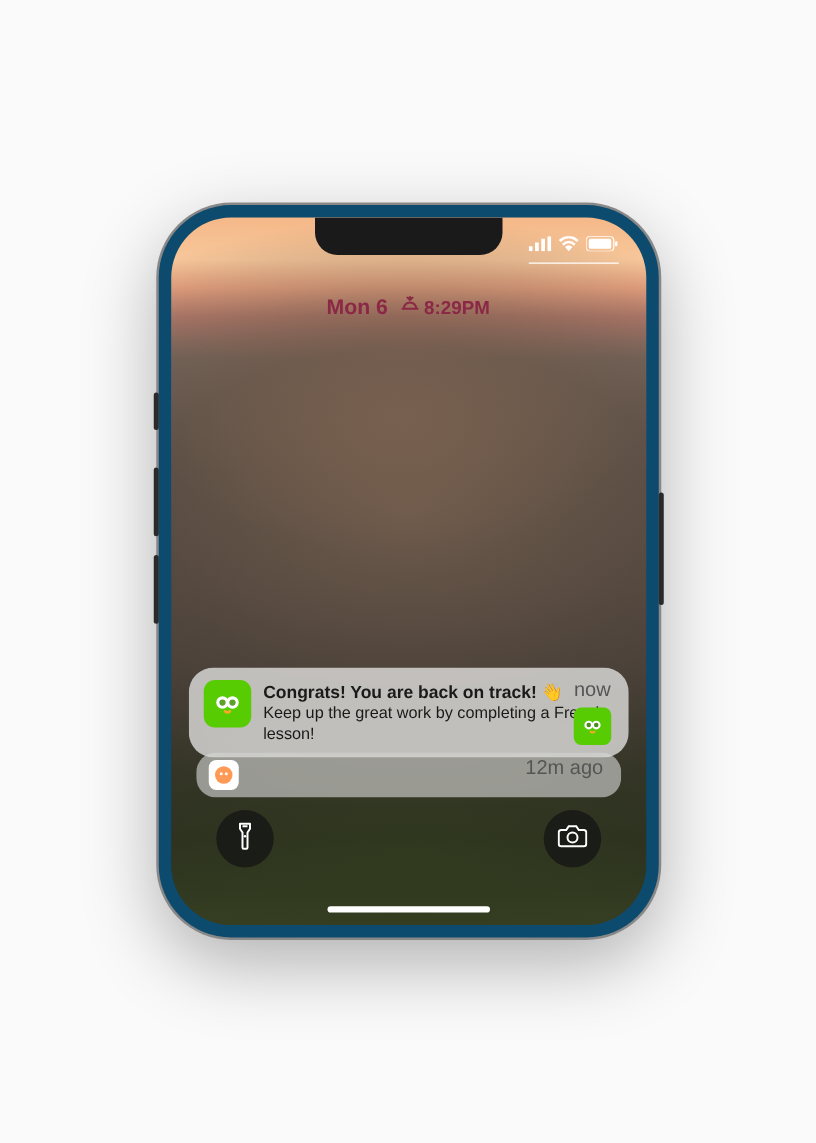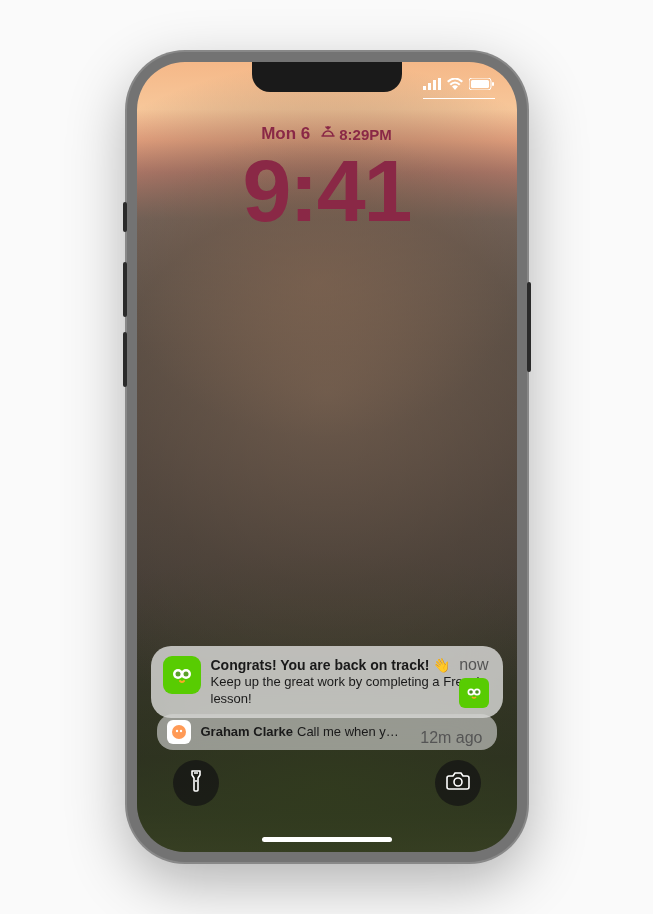--- a/index.html
+++ b/index.html
@@ -7,22 +7,22 @@
     width: 653px;
     height: 914px;
     background: #fafafa;
     display: flex;
     align-items: center;
     justify-content: center;
     font-family: -apple-system, 'SF Pro Display', 'Helvetica Neue', Arial, sans-serif;
   }
   .phone-frame {
     width: 400px;
-    height: 810px;
-    background: #737373;
+    height: 586px;
+    background: #0c4a6e;
     border-radius: 58px;
     padding: 10px;
     box-shadow: 0 0 0 2px #888, 0 20px 60px rgba(0,0,0,0.3);
     position: relative;
   }
   .phone-btn { position: absolute; background: #2a2a2a; border-radius: 2px; }
   .btn-mute { left: -4px; top: 150px; width: 4px; height: 30px; }
   .btn-vol-up { left: -4px; top: 210px; width: 4px; height: 55px; }
   .btn-vol-down { left: -4px; top: 280px; width: 4px; height: 55px; }
   .btn-power { right: -4px; top: 230px; width: 4px; height: 90px; }
@@ -135,21 +135,21 @@
     padding: 6px 10px;
     border-radius: 16px;
     background: rgba(220,220,220,0.6);
     z-index: -1;
     position: relative;
     font-size: 13px;
     align-items: center;
   }
   .notif-card.secondary .app-ico { width: 24px; height: 24px; font-size: 16px; border-radius: 6px; }
   .secondary .sender { font-weight: 700; margin-right: 4px; }
-  .secondary .notif-time-lbl { top: 15px; margin-left: 26px; }
+  .secondary .notif-time-lbl { top: 4px; margin-left: 26px; }
   .notif-summary {
     margin: 0 20px;
     margin-top: -2px;
     background: rgba(200,200,200,0.5);
     border-radius: 12px;
     text-align: center;
     font-size: 11px;
     color: #333;
     padding: 5px;
     position: relative;
@@ -218,21 +218,20 @@
       <span class="widget">
         <span>
           <svg width="16" height="14" viewBox="0 0 16 14">
               <path d="M8 3 L8 0 M8 3 L6 1 M8 3 L10 1 M2 10 L14 10 M3 10 A5 5 0 0 1 13 10" stroke="#8a2846" stroke-width="1.6" fill="none" stroke-linecap="round"></path>
             </svg>
         </span>
         <span>8:29PM</span>
       </span>
     </div>
 
-    <div class="time-big">9:41</div>
 
     <div class="notif-stack">
       <div class="notif-card">
         <div class="app-ico ico-duolingo">
           <svg width="26" height="26" viewBox="0 0 26 26">
               <circle cx="9" cy="12" r="5" fill="#fff"></circle>
               <circle cx="17" cy="12" r="5" fill="#fff"></circle>
               <circle cx="9" cy="12" r="2.5" fill="#5aa02a"></circle>
               <circle cx="17" cy="12" r="2.5" fill="#5aa02a"></circle>
               <path d="M11 19 Q13 21 15 19" stroke="#f9a825" stroke-width="2" fill="none" stroke-linecap="round"></path>
@@ -255,23 +254,20 @@
       </div>
 
       <div class="notif-card secondary">
         <div class="app-ico ico-other">
           <svg width="16" height="16" viewBox="0 0 16 16">
               <circle cx="8" cy="8" r="7" fill="#ff9a56"></circle>
               <circle cx="6" cy="7" r="1.2" fill="#fff"></circle>
               <circle cx="10" cy="7" r="1.2" fill="#fff"></circle>
             </svg>
         </div>
-        <div class="notif-body trunc">
-          <span class="sender">Graham Clarke</span><span>Call me when y…</span>
-        </div>
         <div class="notif-time-lbl">12m ago</div>
       </div>
 
     </div>
 
     <div class="dock-btn left">
       <span>
         <svg width="20" height="24" viewBox="0 0 20 24">
             <path d="M6 2 L14 2 L14 6 L12 9 L12 21 Q12 22 11 22 L9 22 Q8 22 8 21 L8 9 L6 6 Z M8 4 L12 4" fill="none" stroke="#fff" stroke-width="1.6" stroke-linejoin="round"></path>
             <circle cx="10" cy="12" r="1" fill="#fff"></circle>

